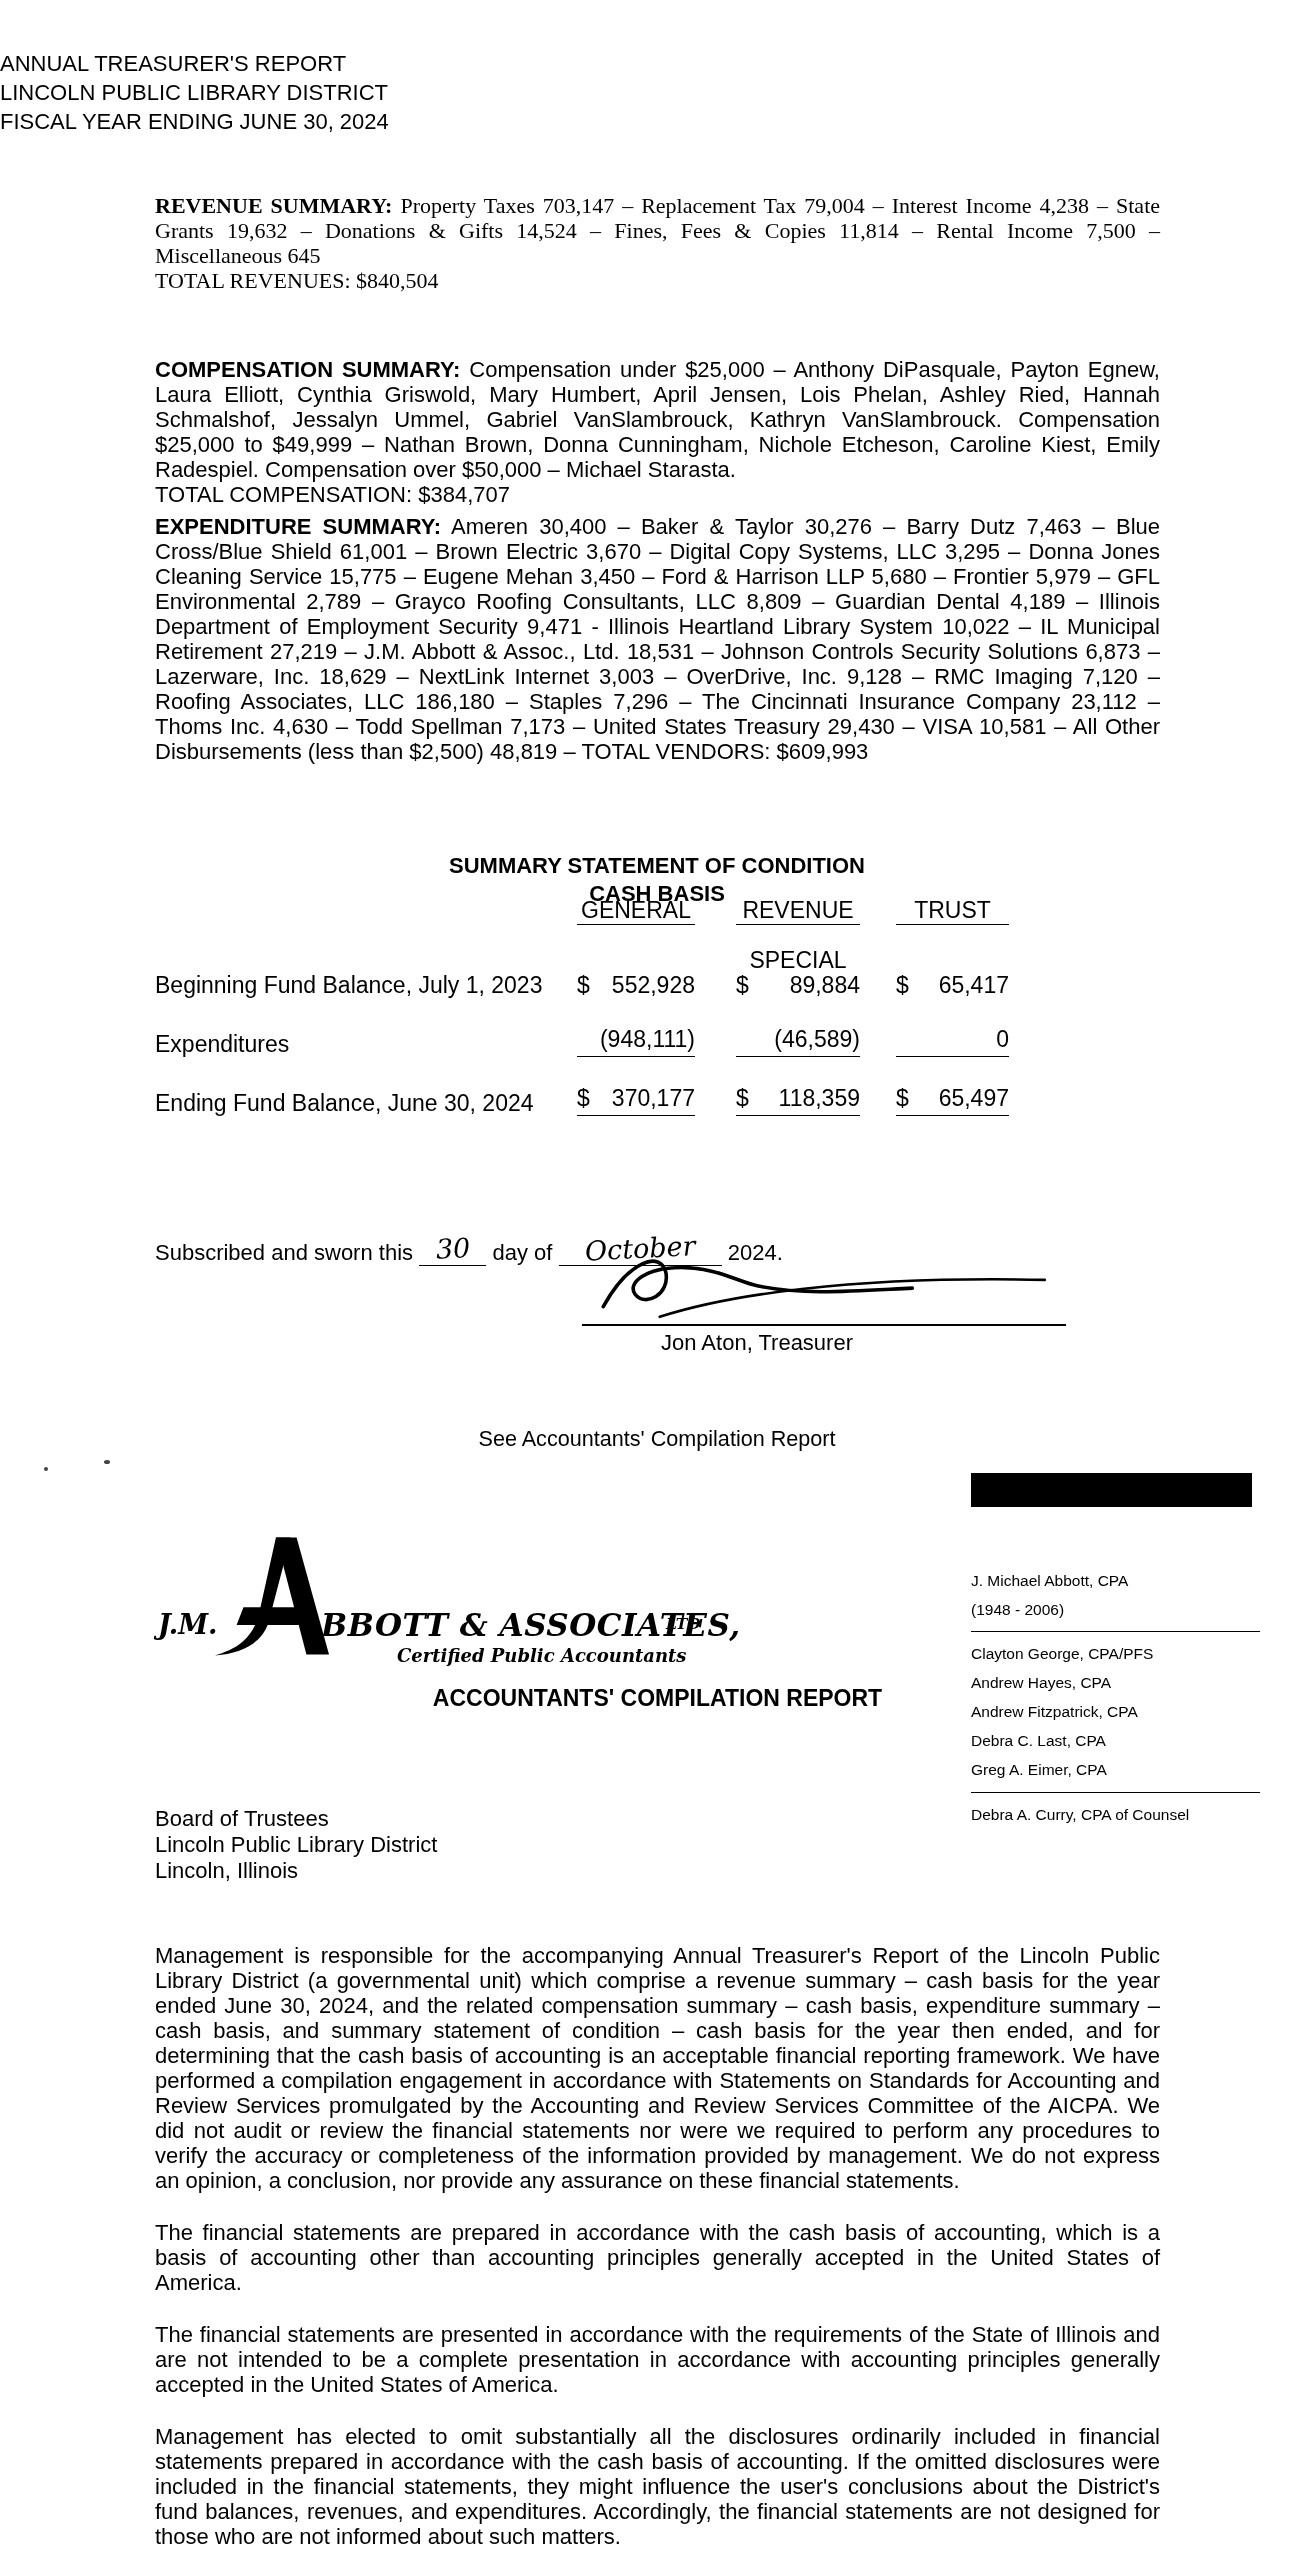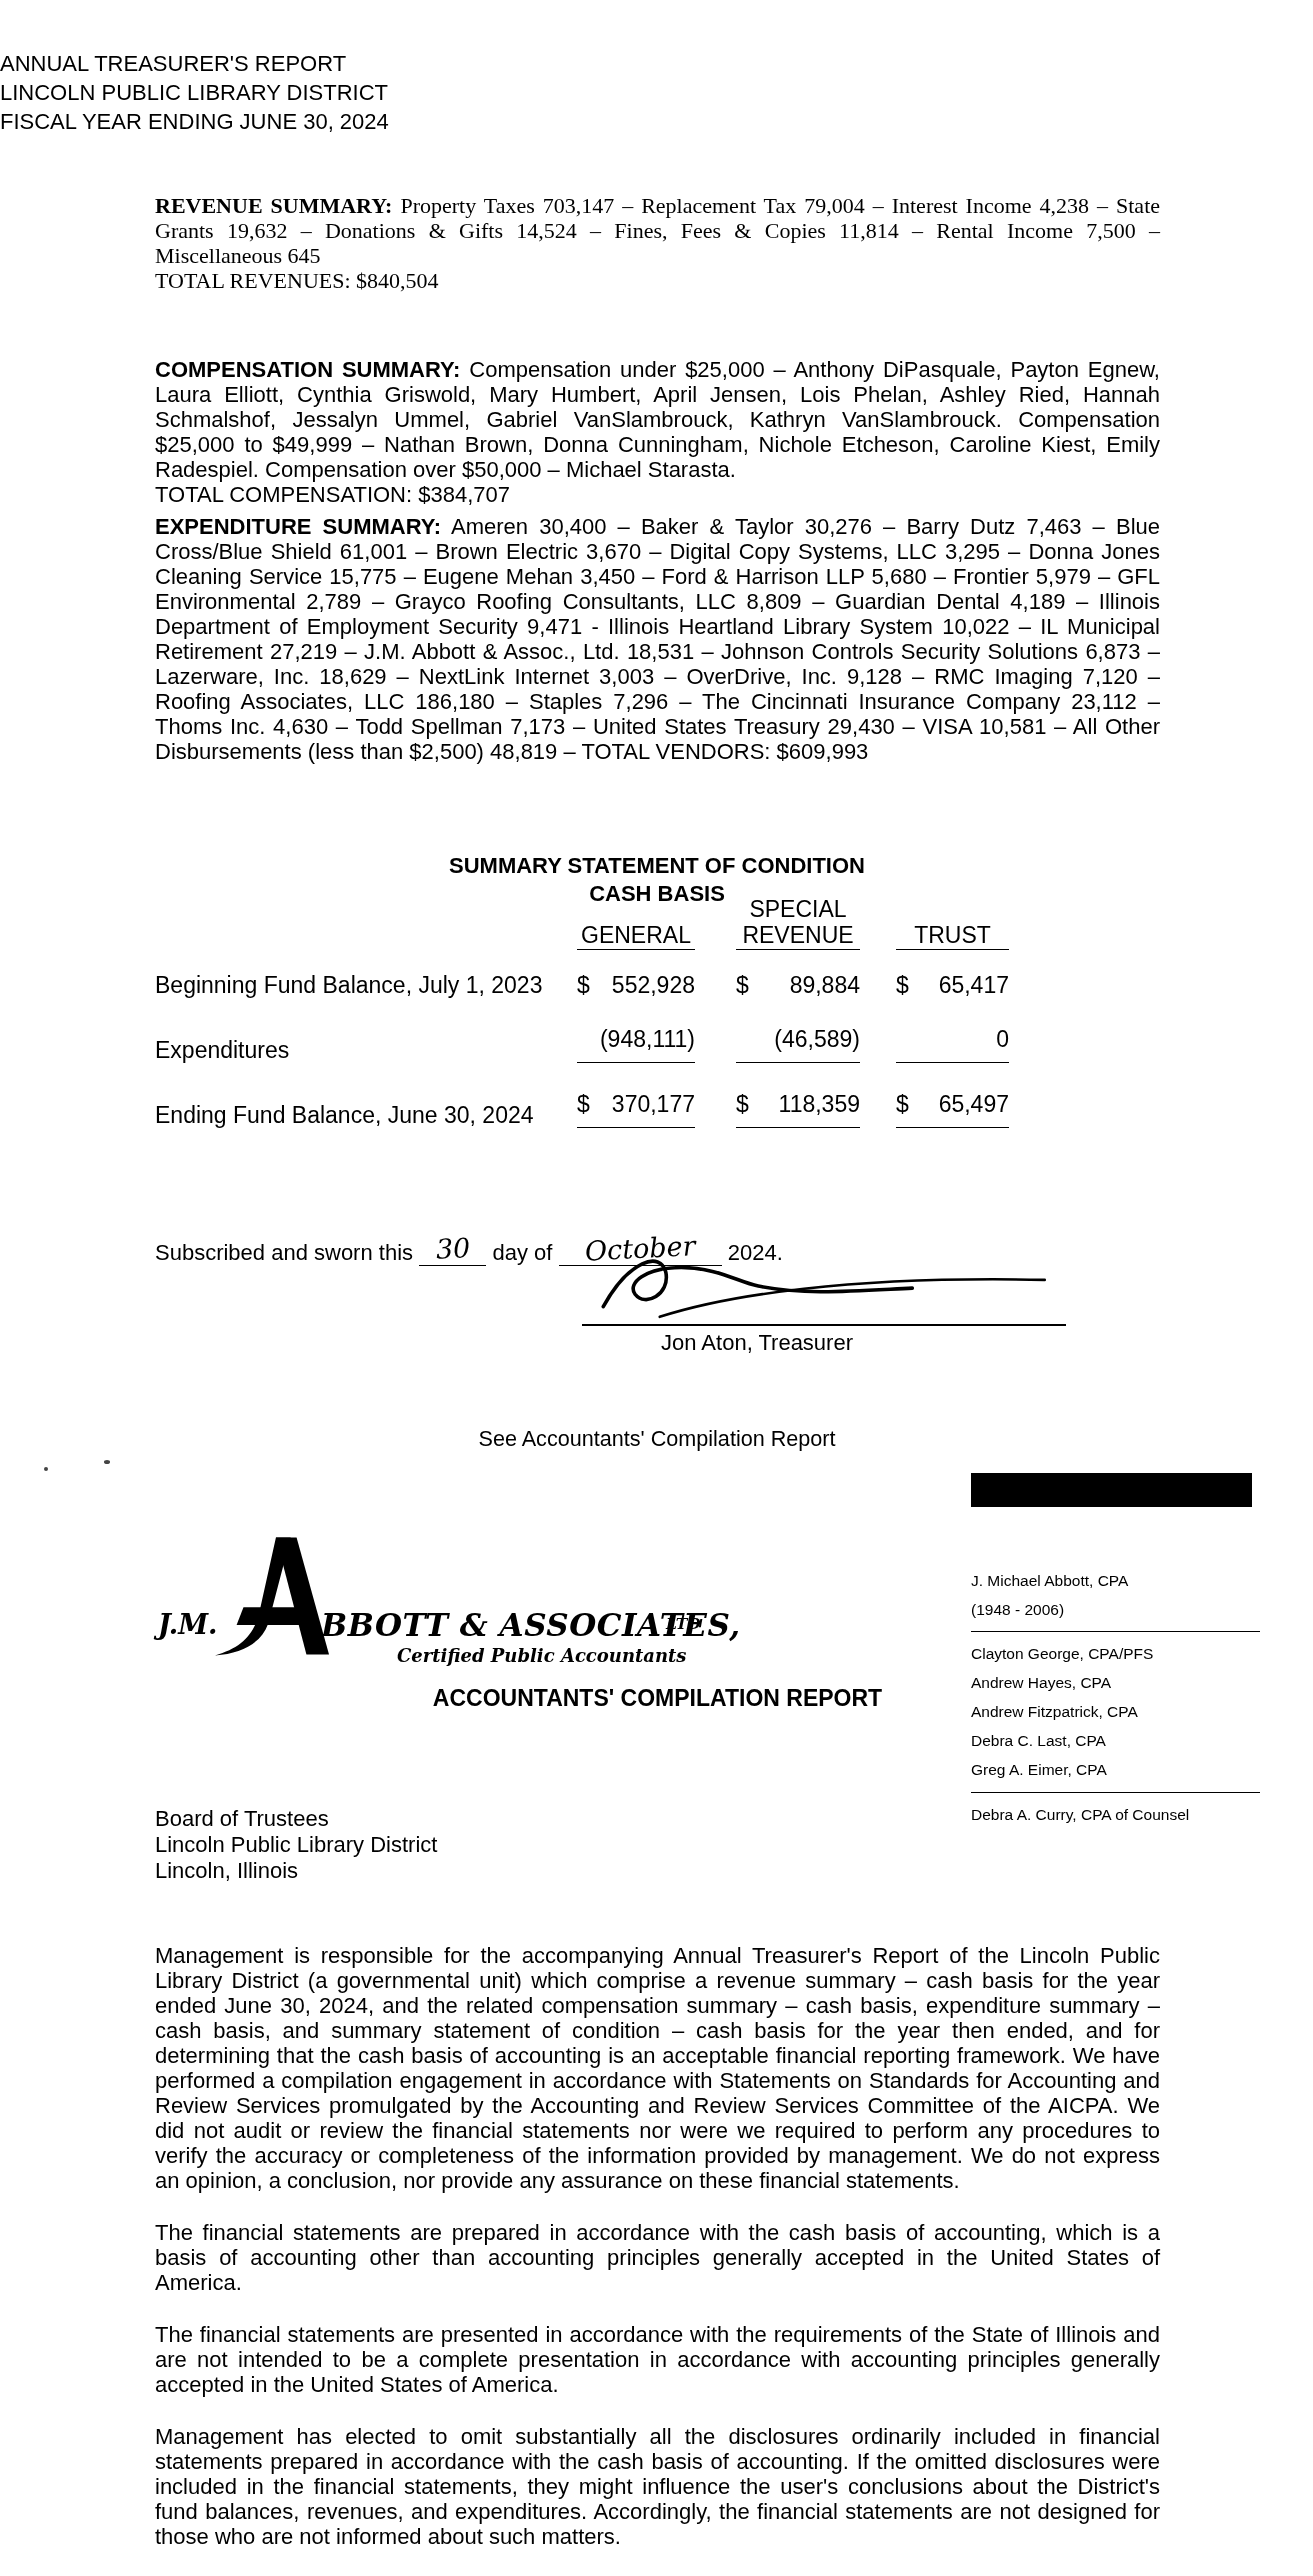--- a/index.html
+++ b/index.html
@@ -16,21 +16,21 @@
   #doc-header{top:49px;left:0;width:1314px;text-align:left;line-height:29px;}
   
   #stmt-heading{top:852px;left:0;width:1314px;font-weight:bold;line-height:28px;}
   #stmt-table{top:897px;font-size:23px;}
   .trow{display:grid;grid-template-columns:422px 118px 41px 124px 36px 113px;align-items:end;}
   .trow.body{margin-bottom:29px;}
   .hcell{border-bottom:1.5px solid #000;text-align:center;padding-bottom:1px;}
   .sptop{text-align:center;}
   .money{display:flex;}
   .money .val{margin-left:auto;}
-  .u{border-bottom:1.5px solid #000;padding-bottom:10px;}
+  .u{border-bottom:1.5px solid #000;padding-bottom:4px;}
   .th2{margin-bottom:23px;margin-top:1px;}
   
   #sworn{top:1238px;}
   .blank{display:inline-block;border-bottom:1.5px solid #000;text-align:center;min-width:59px;padding:0 4.1px;}
   .blank.wide{min-width:155px;}
   .hand{font-family:"DejaVu Serif", serif;font-style:italic;font-size:27px;display:inline-block;transform:rotate(-3deg) translateY(-2.1px);}
   
   #sig-block{top:1246px;left:582px;width:489px;}
   #sig-line{border-top:2.1px solid #000;width:484px;margin-top:-4.1px;}
   #treasurer-name{width:350px;text-align:center;margin-top:4.1px;}
@@ -78,35 +78,35 @@
   <span class="lead">EXPENDITURE SUMMARY:</span>
   <span>Ameren 30,400 – Baker &amp; Taylor 30,276 – Barry Dutz 7,463 – Blue Cross/Blue Shield 61,001 – Brown Electric 3,670 – Digital Copy Systems, LLC 3,295 – Donna Jones Cleaning Service 15,775 – Eugene Mehan 3,450 – Ford &amp; Harrison LLP 5,680 – Frontier 5,979 – GFL Environmental 2,789 – Grayco Roofing Consultants, LLC 8,809 – Guardian Dental 4,189 – Illinois Department of Employment Security 9,471 - Illinois Heartland Library System 10,022 – IL Municipal Retirement 27,219 – J.M. Abbott &amp; Assoc., Ltd. 18,531 – Johnson Controls Security Solutions 6,873 – Lazerware, Inc. 18,629 – NextLink Internet 3,003 – OverDrive, Inc. 9,128 – RMC Imaging 7,120 – Roofing Associates, LLC 186,180 – Staples 7,296 – The Cincinnati Insurance Company 23,112 – Thoms Inc. 4,630 – Todd Spellman 7,173 – United States Treasury 29,430 – VISA 10,581 – All Other Disbursements (less than $2,500) 48,819 – TOTAL VENDORS: $609,993</span>
 </div>
 
 <div id="stmt-heading" class="abs center">
   <div>SUMMARY STATEMENT OF CONDITION</div>
   <div>CASH BASIS</div>
 </div>
 
 <div id="stmt-table" class="abs content">
+  <div class="trow th2">
+    <div></div>
+    <div class="hcell">GENERAL</div>
+    <div></div>
+    <div class="hcell">REVENUE</div>
+    <div></div>
+    <div class="hcell">TRUST</div>
+  </div>
   <div class="trow">
     <div></div>
       <div></div>
       <div></div>
     <div class="sptop">SPECIAL</div>
     <div></div>
       <div></div>
-  </div>
-  <div class="trow th2">
-    <div></div>
-    <div class="hcell">GENERAL</div>
-    <div></div>
-    <div class="hcell">REVENUE</div>
-    <div></div>
-    <div class="hcell">TRUST</div>
   </div>
 
   <div class="trow body">
     <div>Beginning Fund Balance, July 1, 2023</div>
     <div class="money">
         <span class="sym">$</span>
         <span class="val">552,928</span>
       </div>
     <div></div>
     <div class="money">

